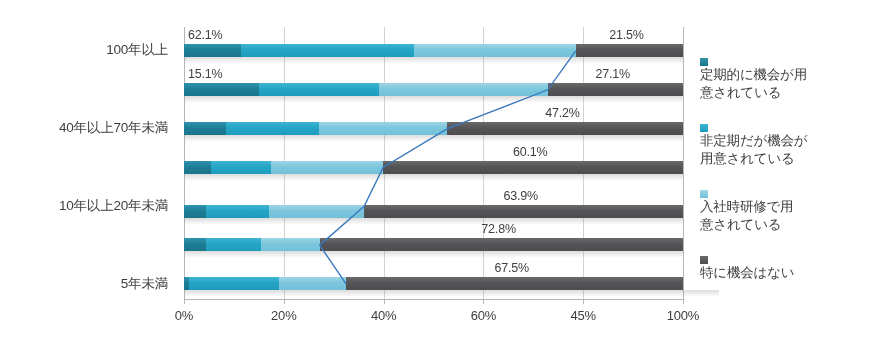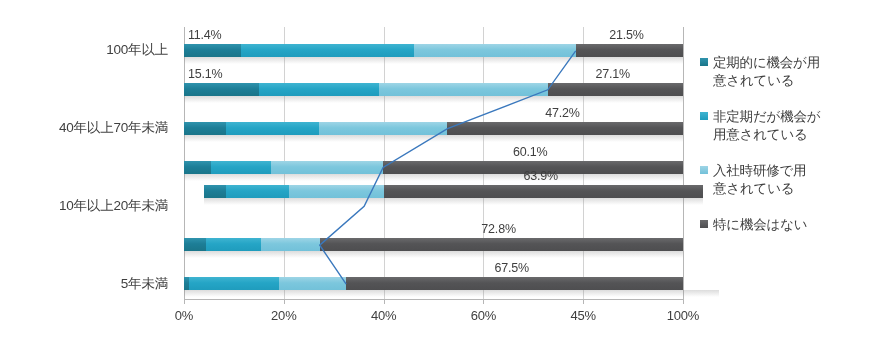--- a/index.html
+++ b/index.html
@@ -72,20 +72,21 @@
     text-align:center;white-space:nowrap;
     transform:translateX(-50%);
     letter-spacing:-0.2px;
   }
 
   
   .legend{position:absolute;left:700px;top:54px;width:170px;}
   .legend-item{
     display:flex;align-items:flex-start;
     margin-bottom:18px;
+    flex-direction:column;
   }
   .legend-swatch{
     width:8px;height:8px;flex:0 0 8px;margin-top:4px;margin-right:5px;
   }
   .legend-swatch.l0{background:linear-gradient(to bottom,#2f93ad,#1a7589);}
   .legend-swatch.l1{background:linear-gradient(to bottom,#3fb4d1,#1f9cbd);}
   .legend-swatch.l2{background:linear-gradient(to bottom,#9ed5e6,#72c1d9);}
   .legend-swatch.l3{background:linear-gradient(to bottom,#6a6a6c,#4e4e50);}
   .legend-text{
     font-size:13.5px;line-height:18px;color:#3f3f3f;
@@ -115,21 +116,21 @@
       </div>
     <div class="bars">
         <div class="bar-row" style="top: 0px;">
           <div class="bar-shadow"></div>
           <div class="bar">
             <div class="seg s0" title="定期的に機会が用意されている" style="width: 56.886px;"></div>
             <div class="seg s1" title="非定期だが機会が用意されている" style="width: 172.654px;"></div>
             <div class="seg s2" title="入社時研修で用意されている" style="width: 162.175px;"></div>
             <div class="seg s3" title="特に機会はない" style="width: 107.285px;"></div>
           </div>
-          <div class="dlabel" style="left: 4px;">11.4%</div>
+          <div class="dlabel" style="left: 4px;">62.1%</div>
           <div class="dlabel" style="left: 425.357px;">21.5%</div>
         </div>
         <div class="bar-row" style="top: 38.8571px;">
           <div class="bar-shadow"></div>
           <div class="bar">
             <div class="seg s0" title="定期的に機会が用意されている" style="width: 75.349px;"></div>
             <div class="seg s1" title="非定期だが機会が用意されている" style="width: 119.261px;"></div>
             <div class="seg s2" title="入社時研修で用意されている" style="width: 169.161px;"></div>
             <div class="seg s3" title="特に機会はない" style="width: 135.229px;"></div>
           </div>
@@ -149,21 +150,21 @@
         <div class="bar-row" style="top: 116.571px;">
           <div class="bar-shadow"></div>
           <div class="bar">
             <div class="seg s0" title="定期的に機会が用意されている" style="width: 27.445px;"></div>
             <div class="seg s1" title="非定期だが機会が用意されている" style="width: 59.88px;"></div>
             <div class="seg s2" title="入社時研修で用意されている" style="width: 111.776px;"></div>
             <div class="seg s3" title="特に機会はない" style="width: 299.899px;"></div>
           </div>
           <div class="dlabel" style="left: 329.05px;">60.1%</div>
         </div>
-        <div class="bar-row" style="top: 141px; margin-left: 20px;">
+        <div class="bar-row" style="top: 161px;">
           <div class="bar-shadow"></div>
           <div class="bar">
             <div class="seg s0" title="定期的に機会が用意されている" style="width: 22.455px;"></div>
             <div class="seg s1" title="非定期だが機会が用意されている" style="width: 62.375px;"></div>
             <div class="seg s2" title="入社時研修で用意されている" style="width: 95.309px;"></div>
             <div class="seg s3" title="特に機会はない" style="width: 318.861px;"></div>
           </div>
           <div class="dlabel" style="left: 319.57px;">63.9%</div>
         </div>
         <div class="bar-row" style="top: 194.286px;">

